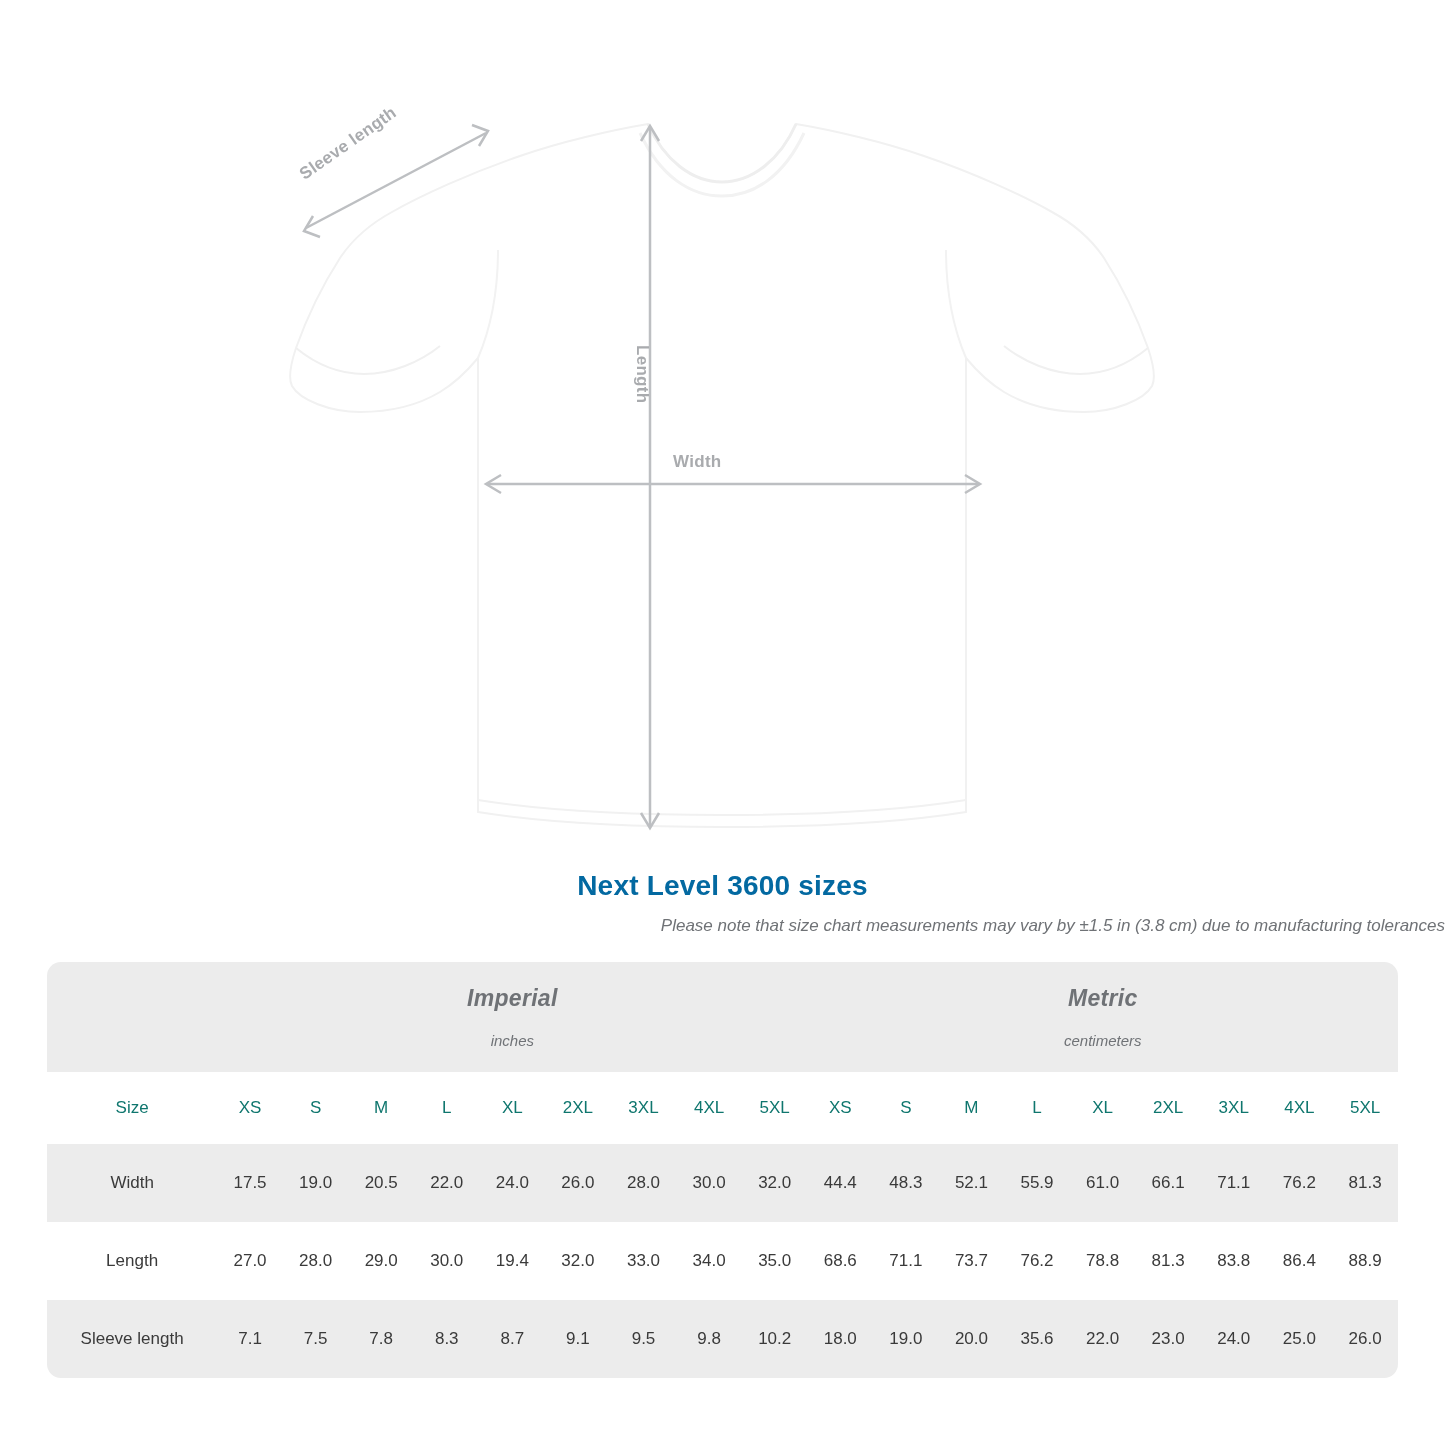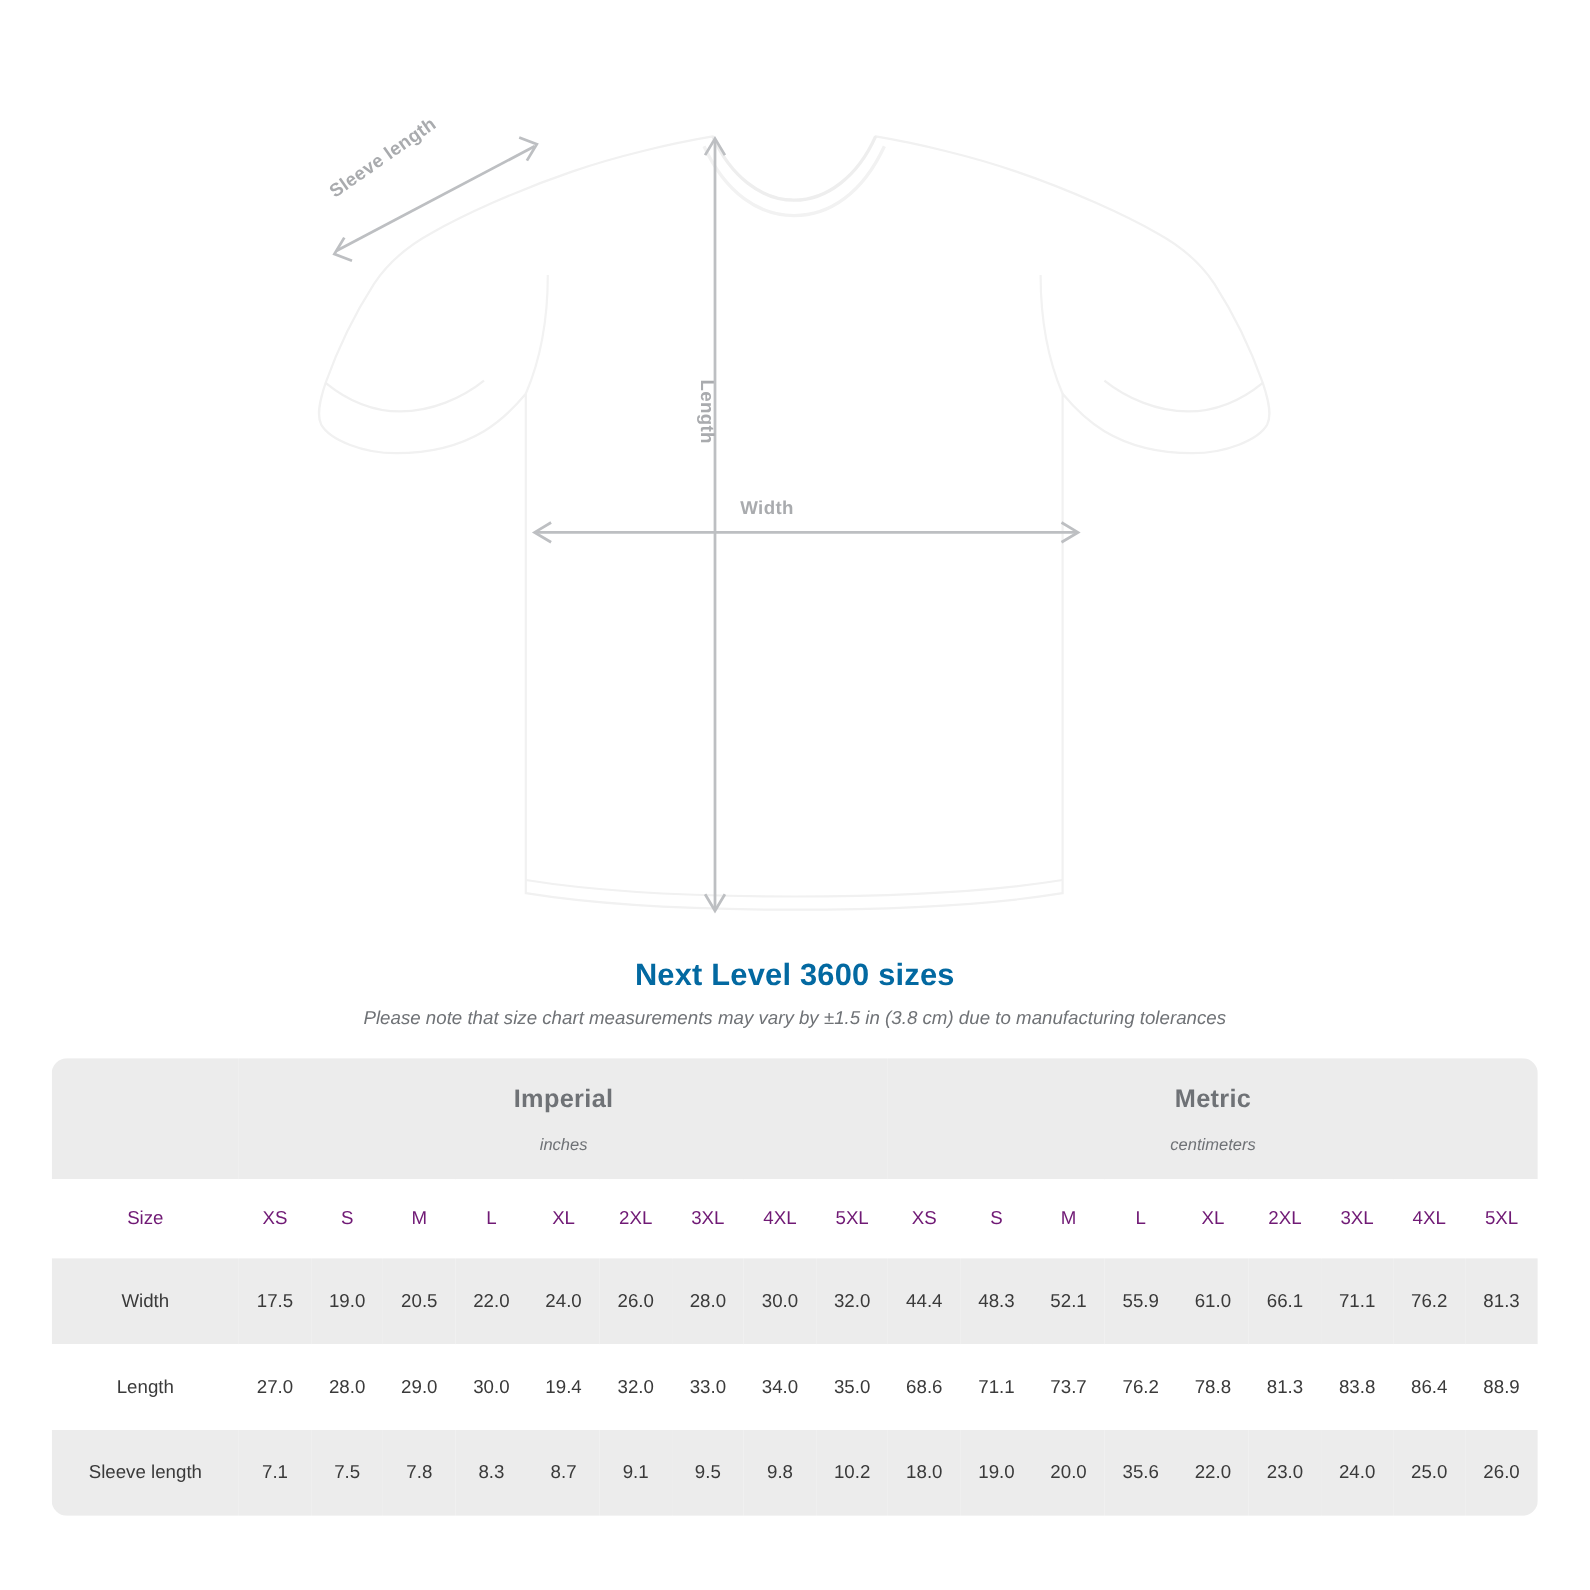--- a/index.html
+++ b/index.html
@@ -63,20 +63,21 @@
     font-size: 28px;
     font-weight: bold;
     color: #0369a1;
     letter-spacing: 0.2px;
   }
   #chart-note {
     margin-top: 14px;
     font-size: 17px;
     font-style: italic;
     color: #6f7276;
+    text-align: right;
   }
 
   
   #table-wrap {
     margin: 26px 47px 0 47px;
     width: 1351px;
     border-radius: 14px;
     overflow: hidden;
   }
   table.size-table {
@@ -90,37 +91,38 @@
     font-weight: normal;
   }
   
   .unit-row td {
     background: #ececec;
     height: 110px;
     padding: 0;
   }
   .unit-name {
     font-size: 23px;
+    font-style: italic;
     font-weight: bold;
     color: #6f7276;
     letter-spacing: 0.3px;
   }
   .unit-sub {
     margin-top: 20px;
     font-size: 15px;
     font-style: italic;
     color: #6f7276;
   }
   
   .hdr-row td {
     background: #ffffff;
     height: 72px;
     font-size: 17px;
     font-weight: bold;
-    color: #701a75;
+    color: #0f766e;
   }
   .row-label {
     font-size: 17px;
     font-weight: bold;
     color: #3a3a3a;
   }
   .data-row td {
     height: 78px;
     font-size: 17px;
     color: #3a3a3a;

